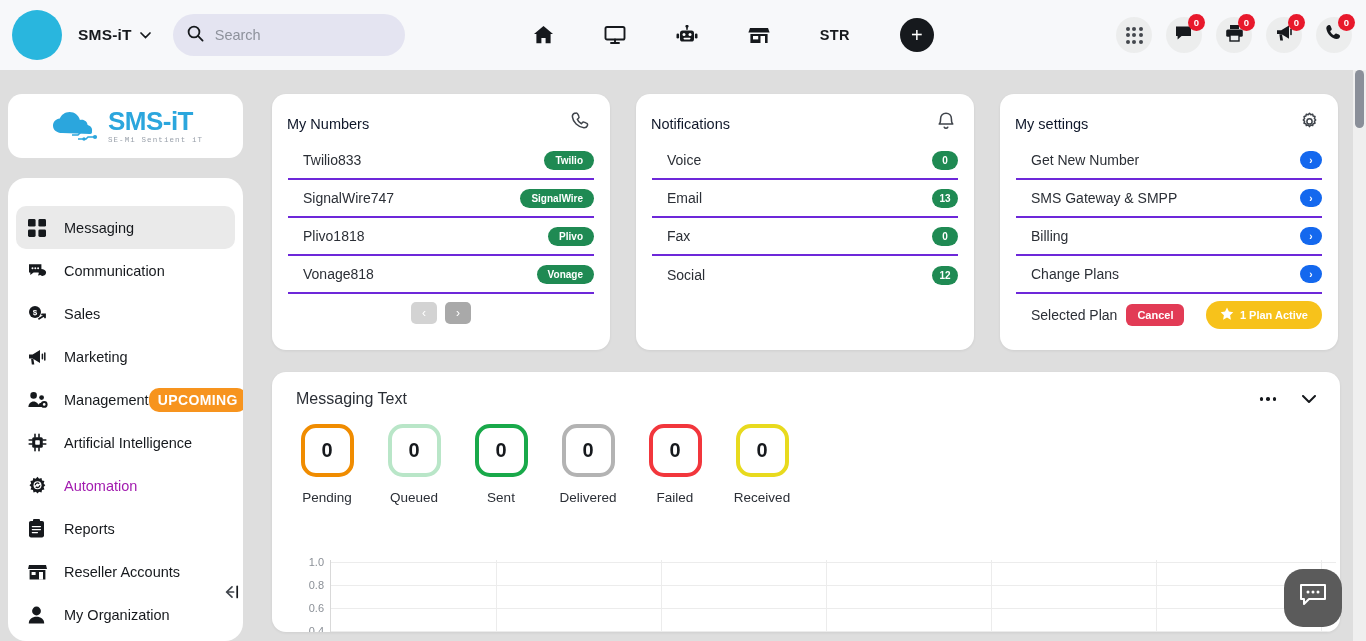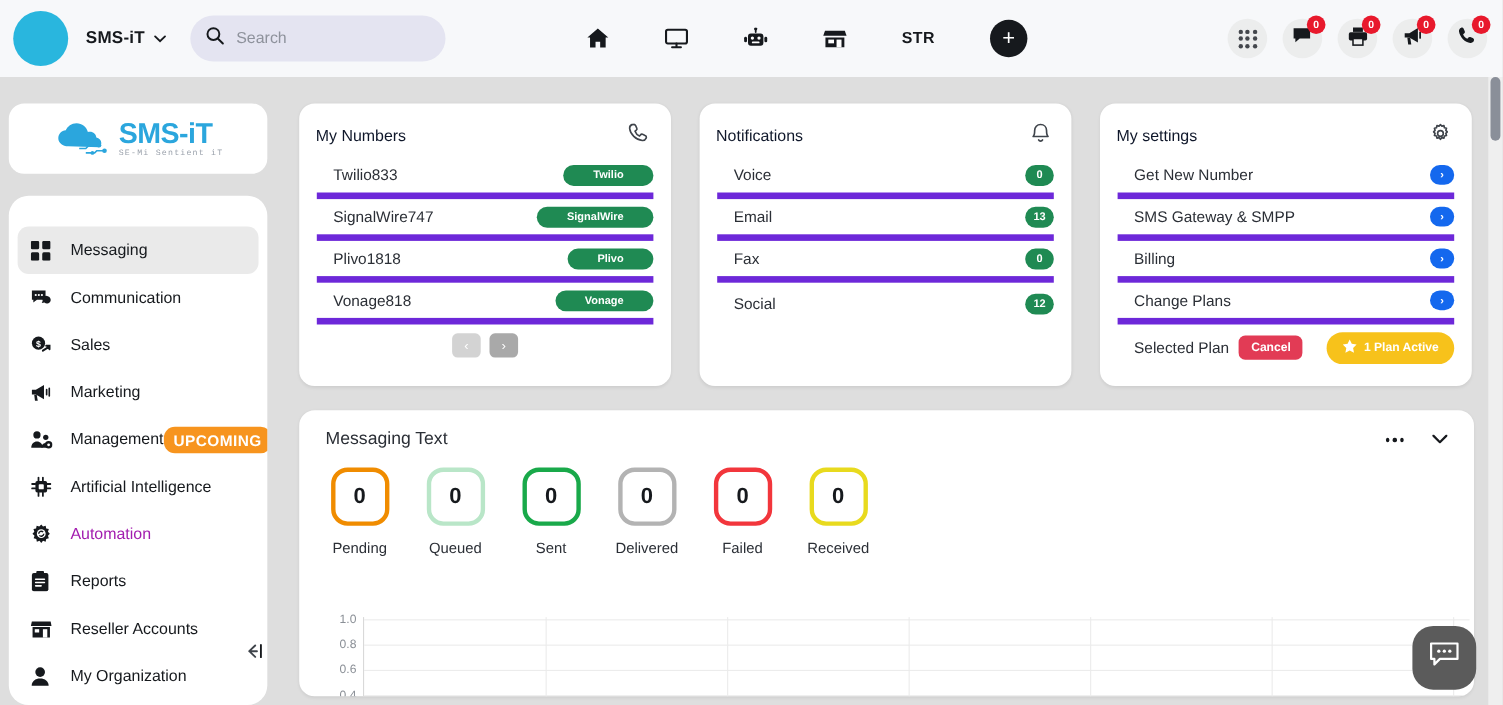--- a/index.html
+++ b/index.html
@@ -154,27 +154,27 @@
   .card-head {
     display: flex; align-items: center; justify-content: space-between;
     padding: 17px 18px 6px 15px;
   }
   .card-title { font-size: 14.5px; color: #0f172a; }
   .card-head-icon { color: #3f444b; }
 
   .list { padding: 0 16px 14px 16px; }
   .lrow {
     height: 38px; display: flex; align-items: center; justify-content: space-between;
-    border-bottom: 6px solid #6d28d9;
+    border-bottom: 2px solid #6d28d9;
   }
   .lrow:last-child { border-bottom: none; }
   .lrow-label { font-size: 14px; color: #2b2f36; padding-left: 15px; }
   .tag {
     background: #1f8a53; color: #fff; font-size: 10px; font-weight: 700;
-    padding: 4px 27px; border-radius: 11px; white-space: nowrap;
+    padding: 4px 11px; border-radius: 11px; white-space: nowrap;
   }
   .cbadge {
     background: #1f8a53; color: #fff; font-size: 10px; font-weight: 700;
     min-width: 26px; height: 19px; border-radius: 10px;
     display: flex; align-items: center; justify-content: center; padding: 0 7px;
   }
   .chev-blue {
     width: 22px; height: 18px; border-radius: 9px; background: #1468ee;
     color: #fff; font-size: 10px; font-weight: 700;
     display: flex; align-items: center; justify-content: center;

